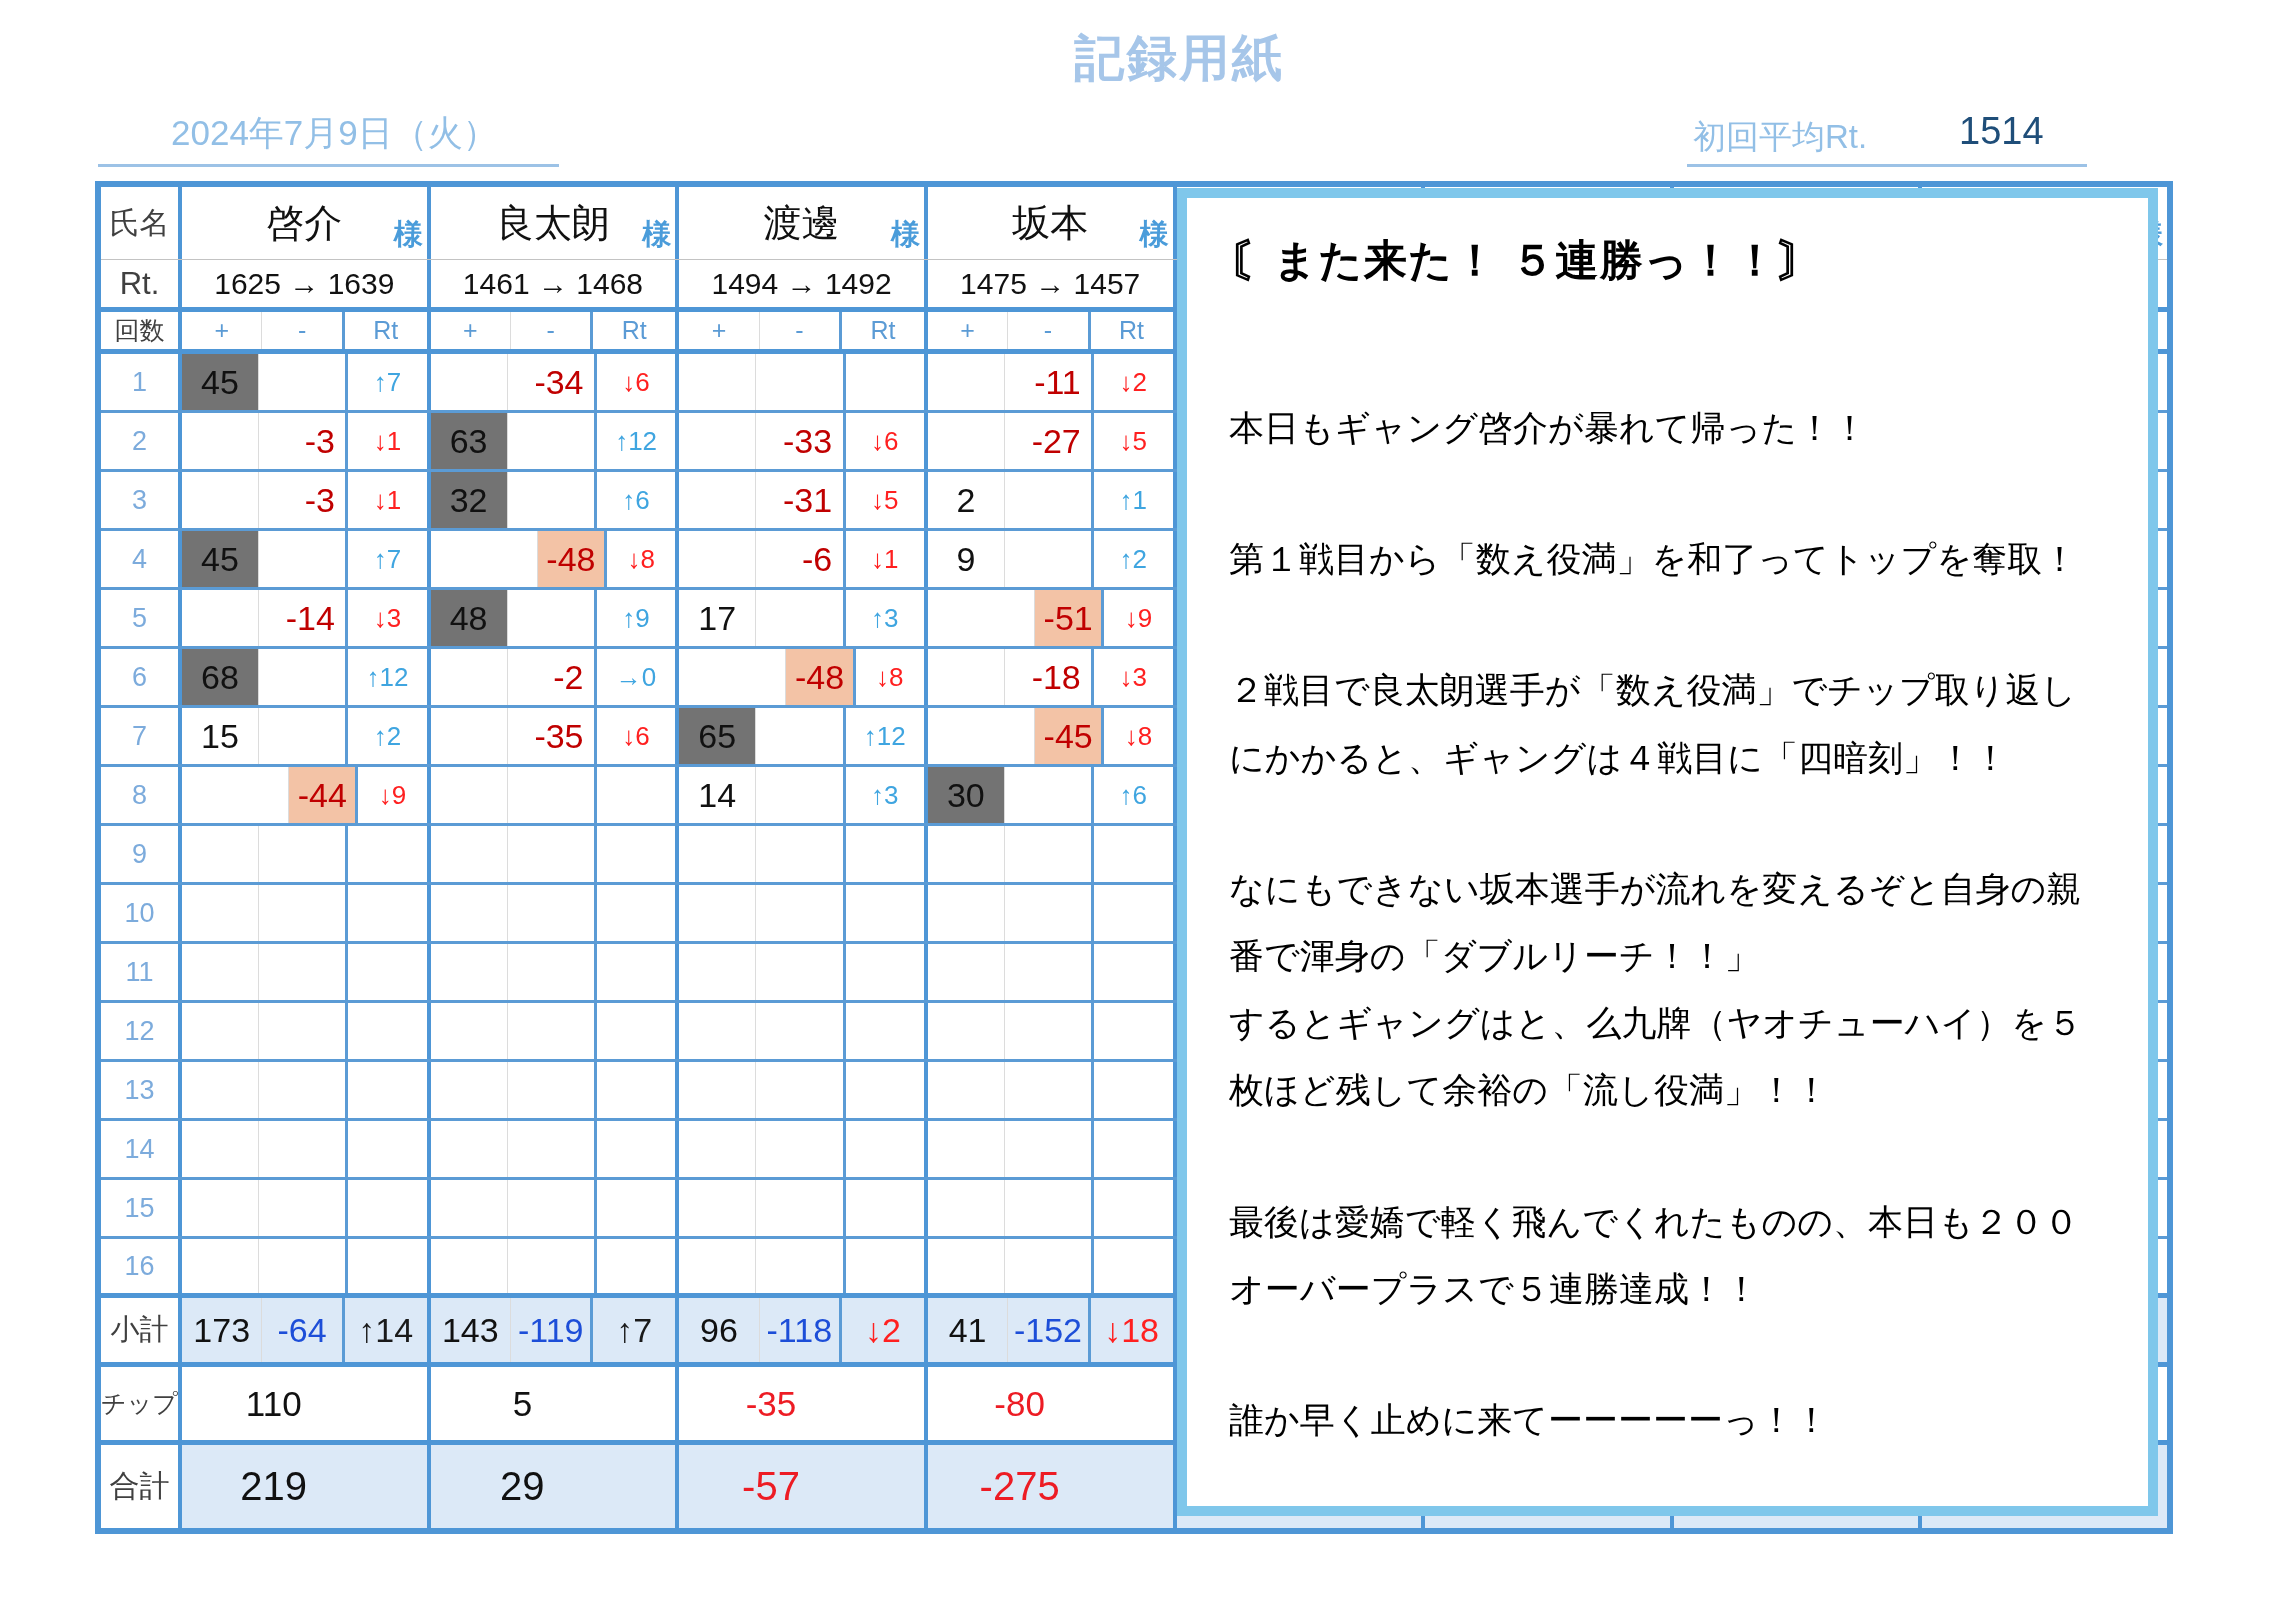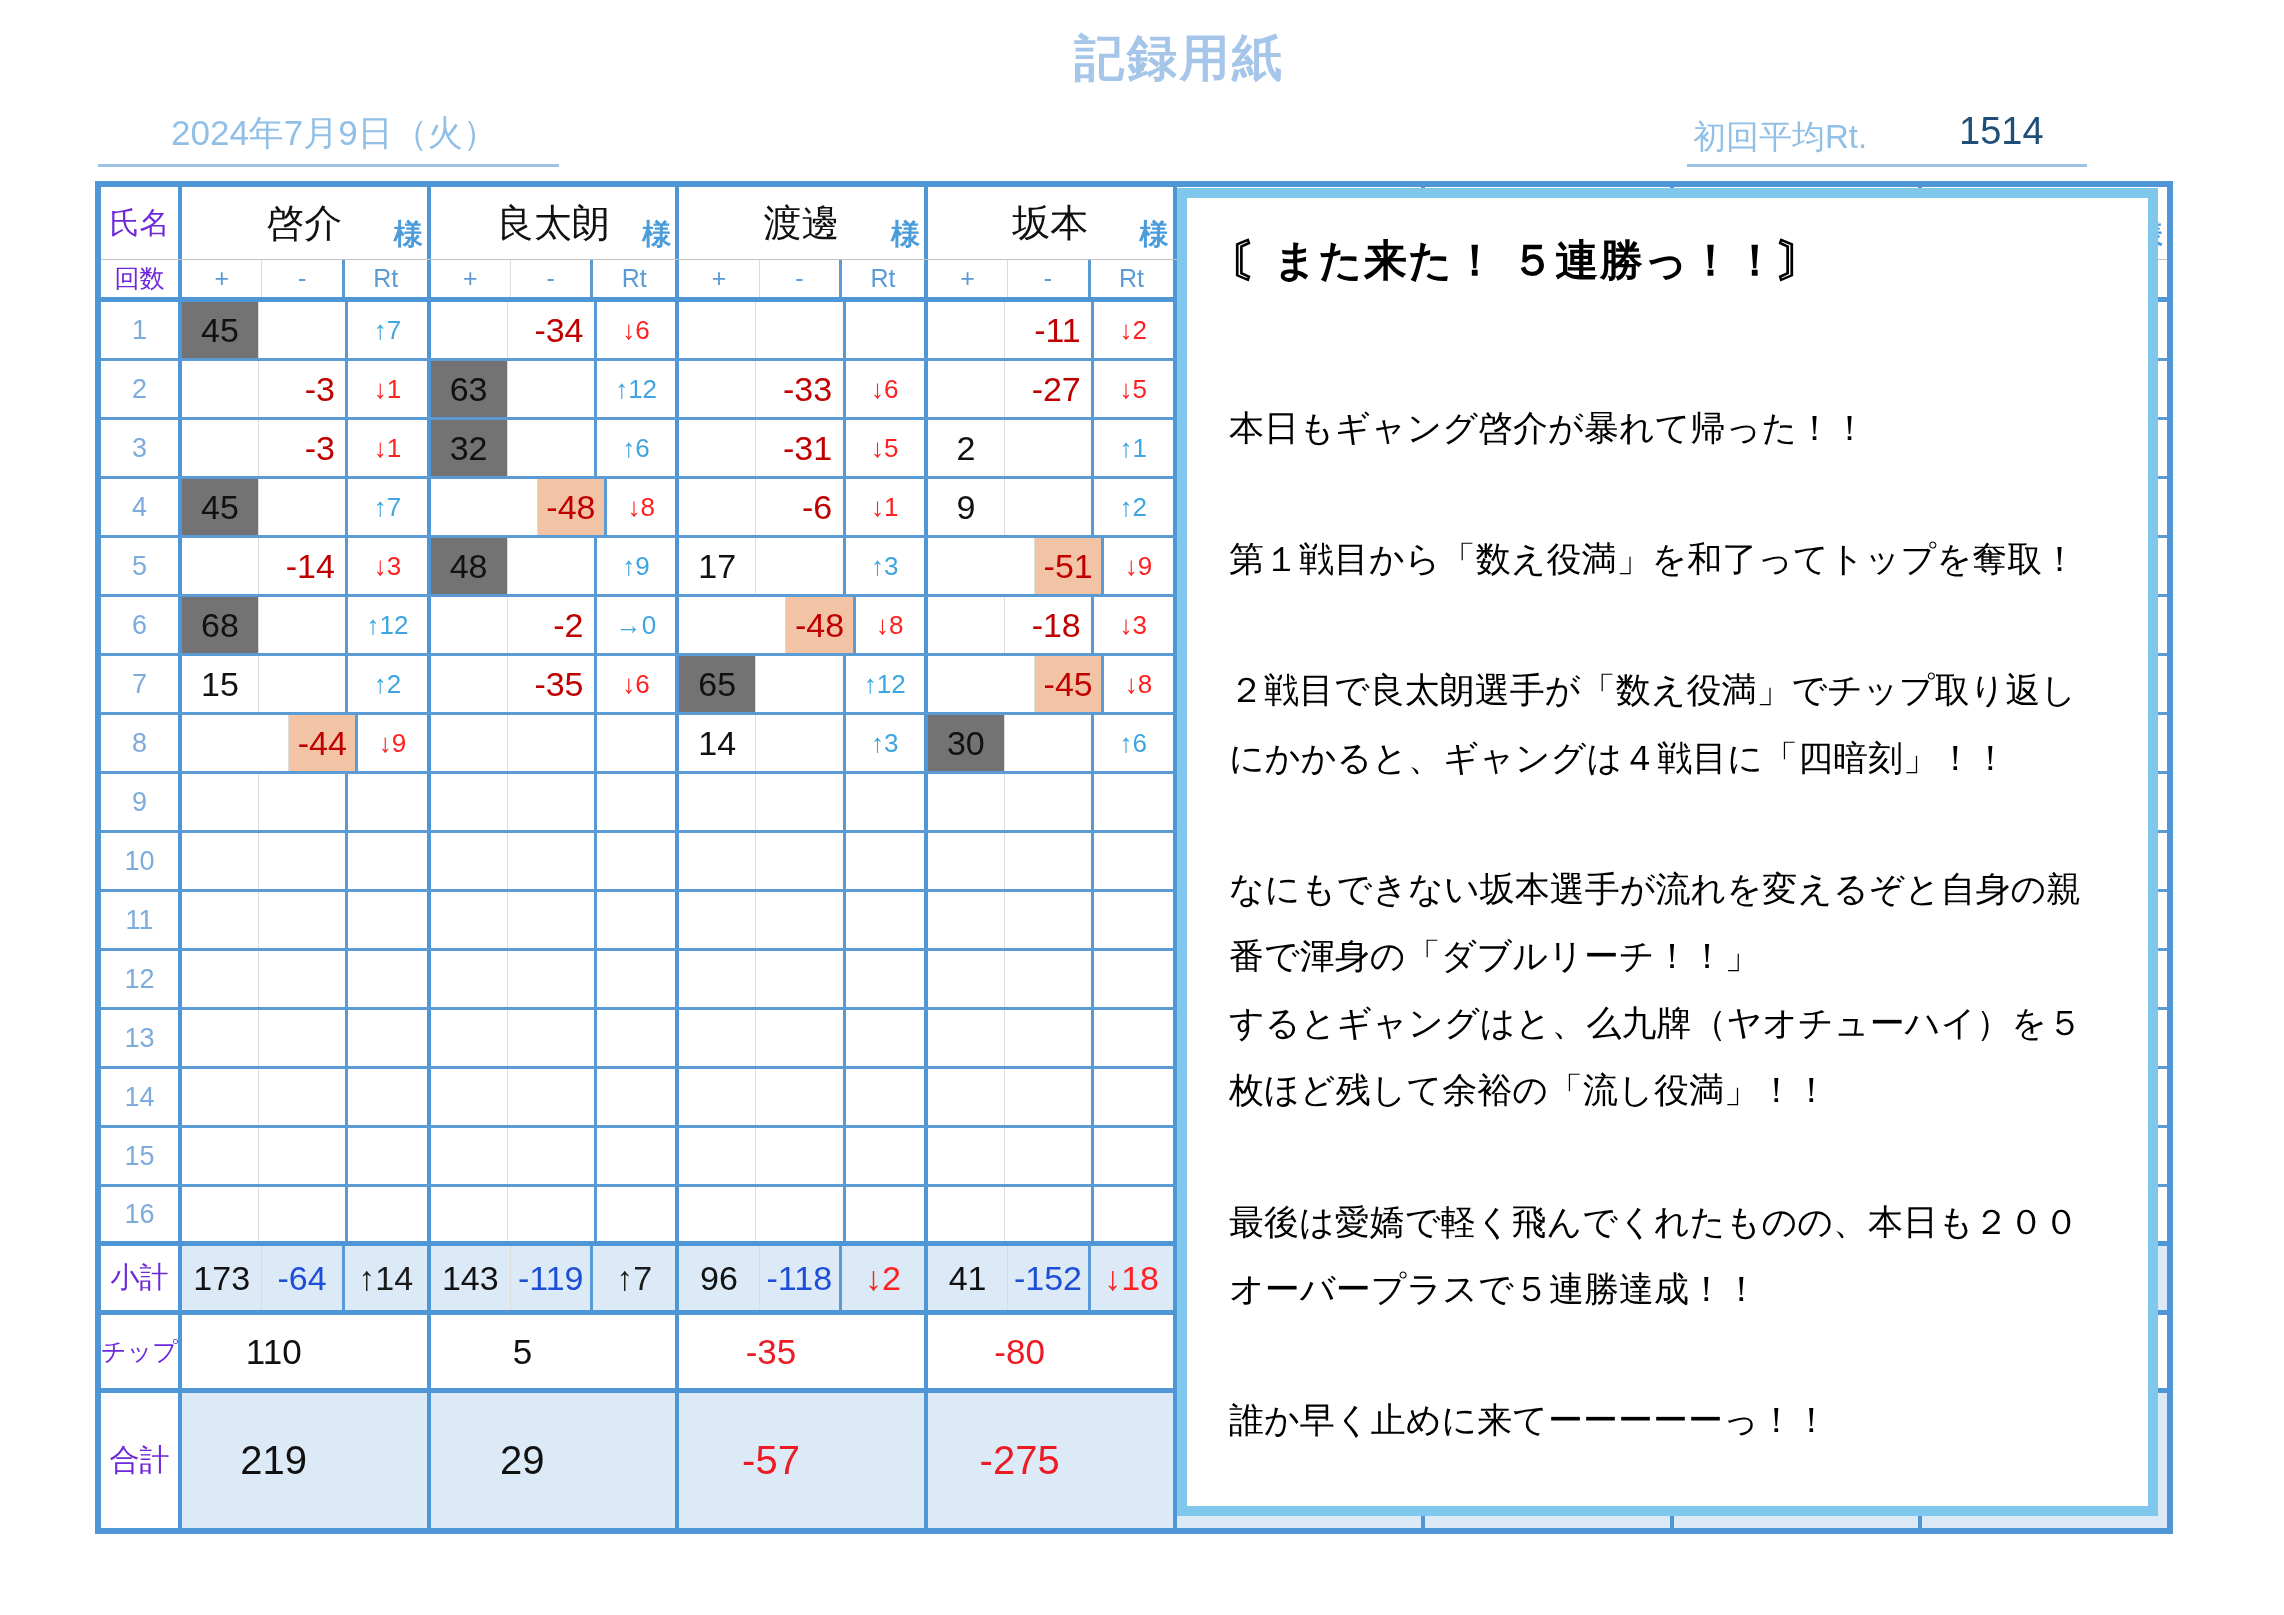--- a/index.html
+++ b/index.html
@@ -14,21 +14,21 @@
   .avg-label{position:absolute;left:1693px;top:115px;font-size:33px;color:#92bfe6;}
   .avg-value{position:absolute;left:1959px;top:110px;font-size:38px;color:#1f4e79;}
   .avg-underline{position:absolute;left:1687px;top:164px;width:400px;height:3.3px;background:#9cc2e6;}
 
   
   .score-table{position:absolute;left:95px;top:181px;width:2078px;height:1353px;
     box-sizing:border-box;border:6.5px solid #4e96d6;background:#fff;
     display:flex;flex-direction:column;}
   .trow{display:flex;box-sizing:border-box;flex:none;}
   .lab{width:81px;flex:none;box-sizing:border-box;border-right:4.6px solid #4e96d6;
-    display:flex;align-items:center;justify-content:center;color:#6d28d9;background:#fff;}
+    display:flex;align-items:center;justify-content:center;color:#404040;background:#fff;}
   .pcol{flex:1 1 0;box-sizing:border-box;border-right:4.6px solid #4e96d6;display:flex;position:relative;min-width:0;}
   .pcol:last-child{border-right:none;}
   .sub{box-sizing:border-box;display:flex;align-items:center;justify-content:center;min-width:0;}
   .s-plus{flex:127 1 0;}
   .s-minus{flex:127 1 0;border-left:1.3px solid #dcdcdc;justify-content:flex-end;padding-right:10.4px;}
   .s-rt{flex:131 1 0;border-left:3.3px solid #5b9bd5;}
 
   .r-name{height:73px;border-bottom:1.3px solid #c3c3c3;}
   .r-name .lab{font-size:30px;}
   .name-cell{align-items:center;justify-content:center;font-size:38px;color:#111;}
@@ -97,20 +97,31 @@
       <div class="pcol name-cell">
         <div class="honorific">様</div>
       </div>
       <div class="pcol name-cell">
         <div class="honorific">様</div>
       </div>
       <div class="pcol name-cell">
         <div class="honorific">様</div>
       </div>
     </div>
+    <div class="trow r-rt">
+      <div class="lab">Rt.</div>
+      <div class="pcol name-cell rt-range">1625 → 1639</div>
+      <div class="pcol name-cell rt-range">1461 → 1468</div>
+      <div class="pcol name-cell rt-range">1494 → 1492</div>
+      <div class="pcol name-cell rt-range">1475 → 1457</div>
+      <div class="pcol name-cell rt-range"></div>
+      <div class="pcol name-cell rt-range"></div>
+      <div class="pcol name-cell rt-range"></div>
+      <div class="pcol name-cell rt-range"></div>
+    </div>
     <div class="trow r-head">
       <div class="lab">回数</div>
       <div class="pcol">
         <div class="sub s-plus">+</div>
         <div class="sub s-minus">-</div>
         <div class="sub s-rt">Rt</div>
       </div>
       <div class="pcol">
         <div class="sub s-plus">+</div>
         <div class="sub s-minus">-</div>

